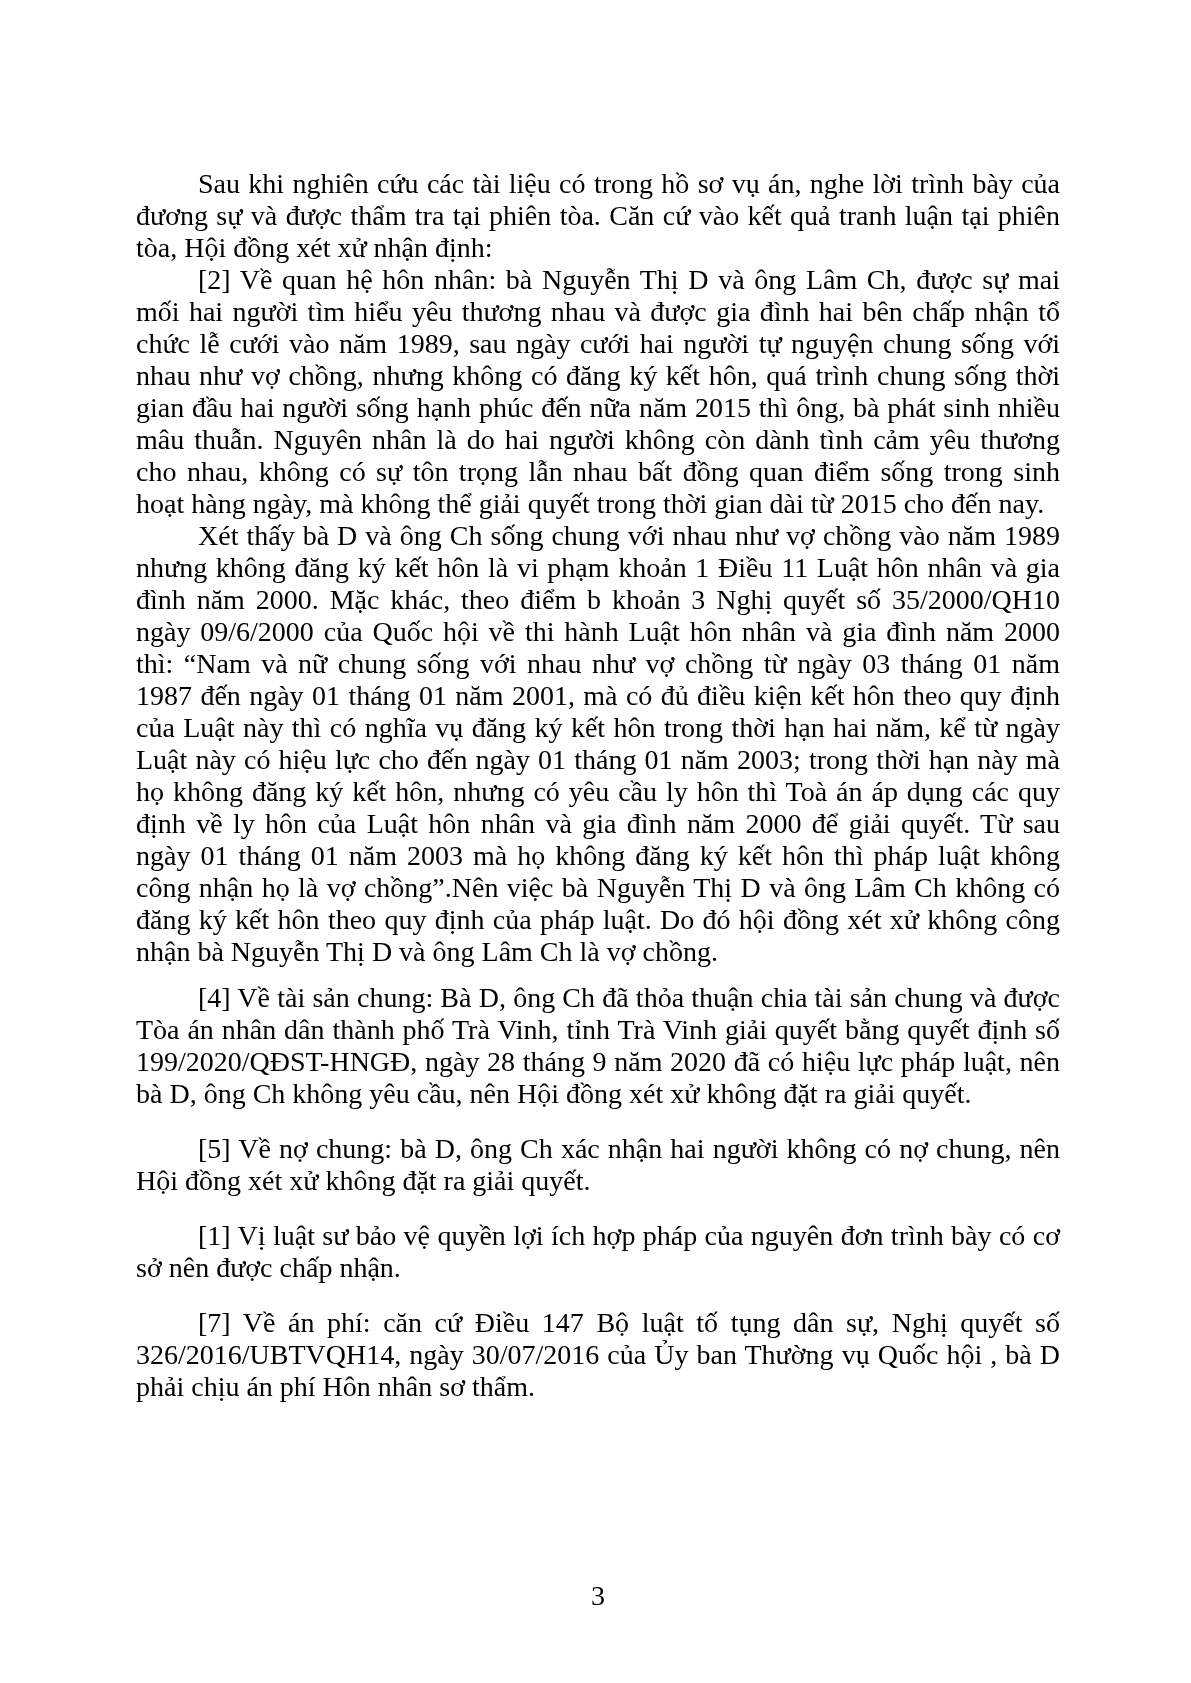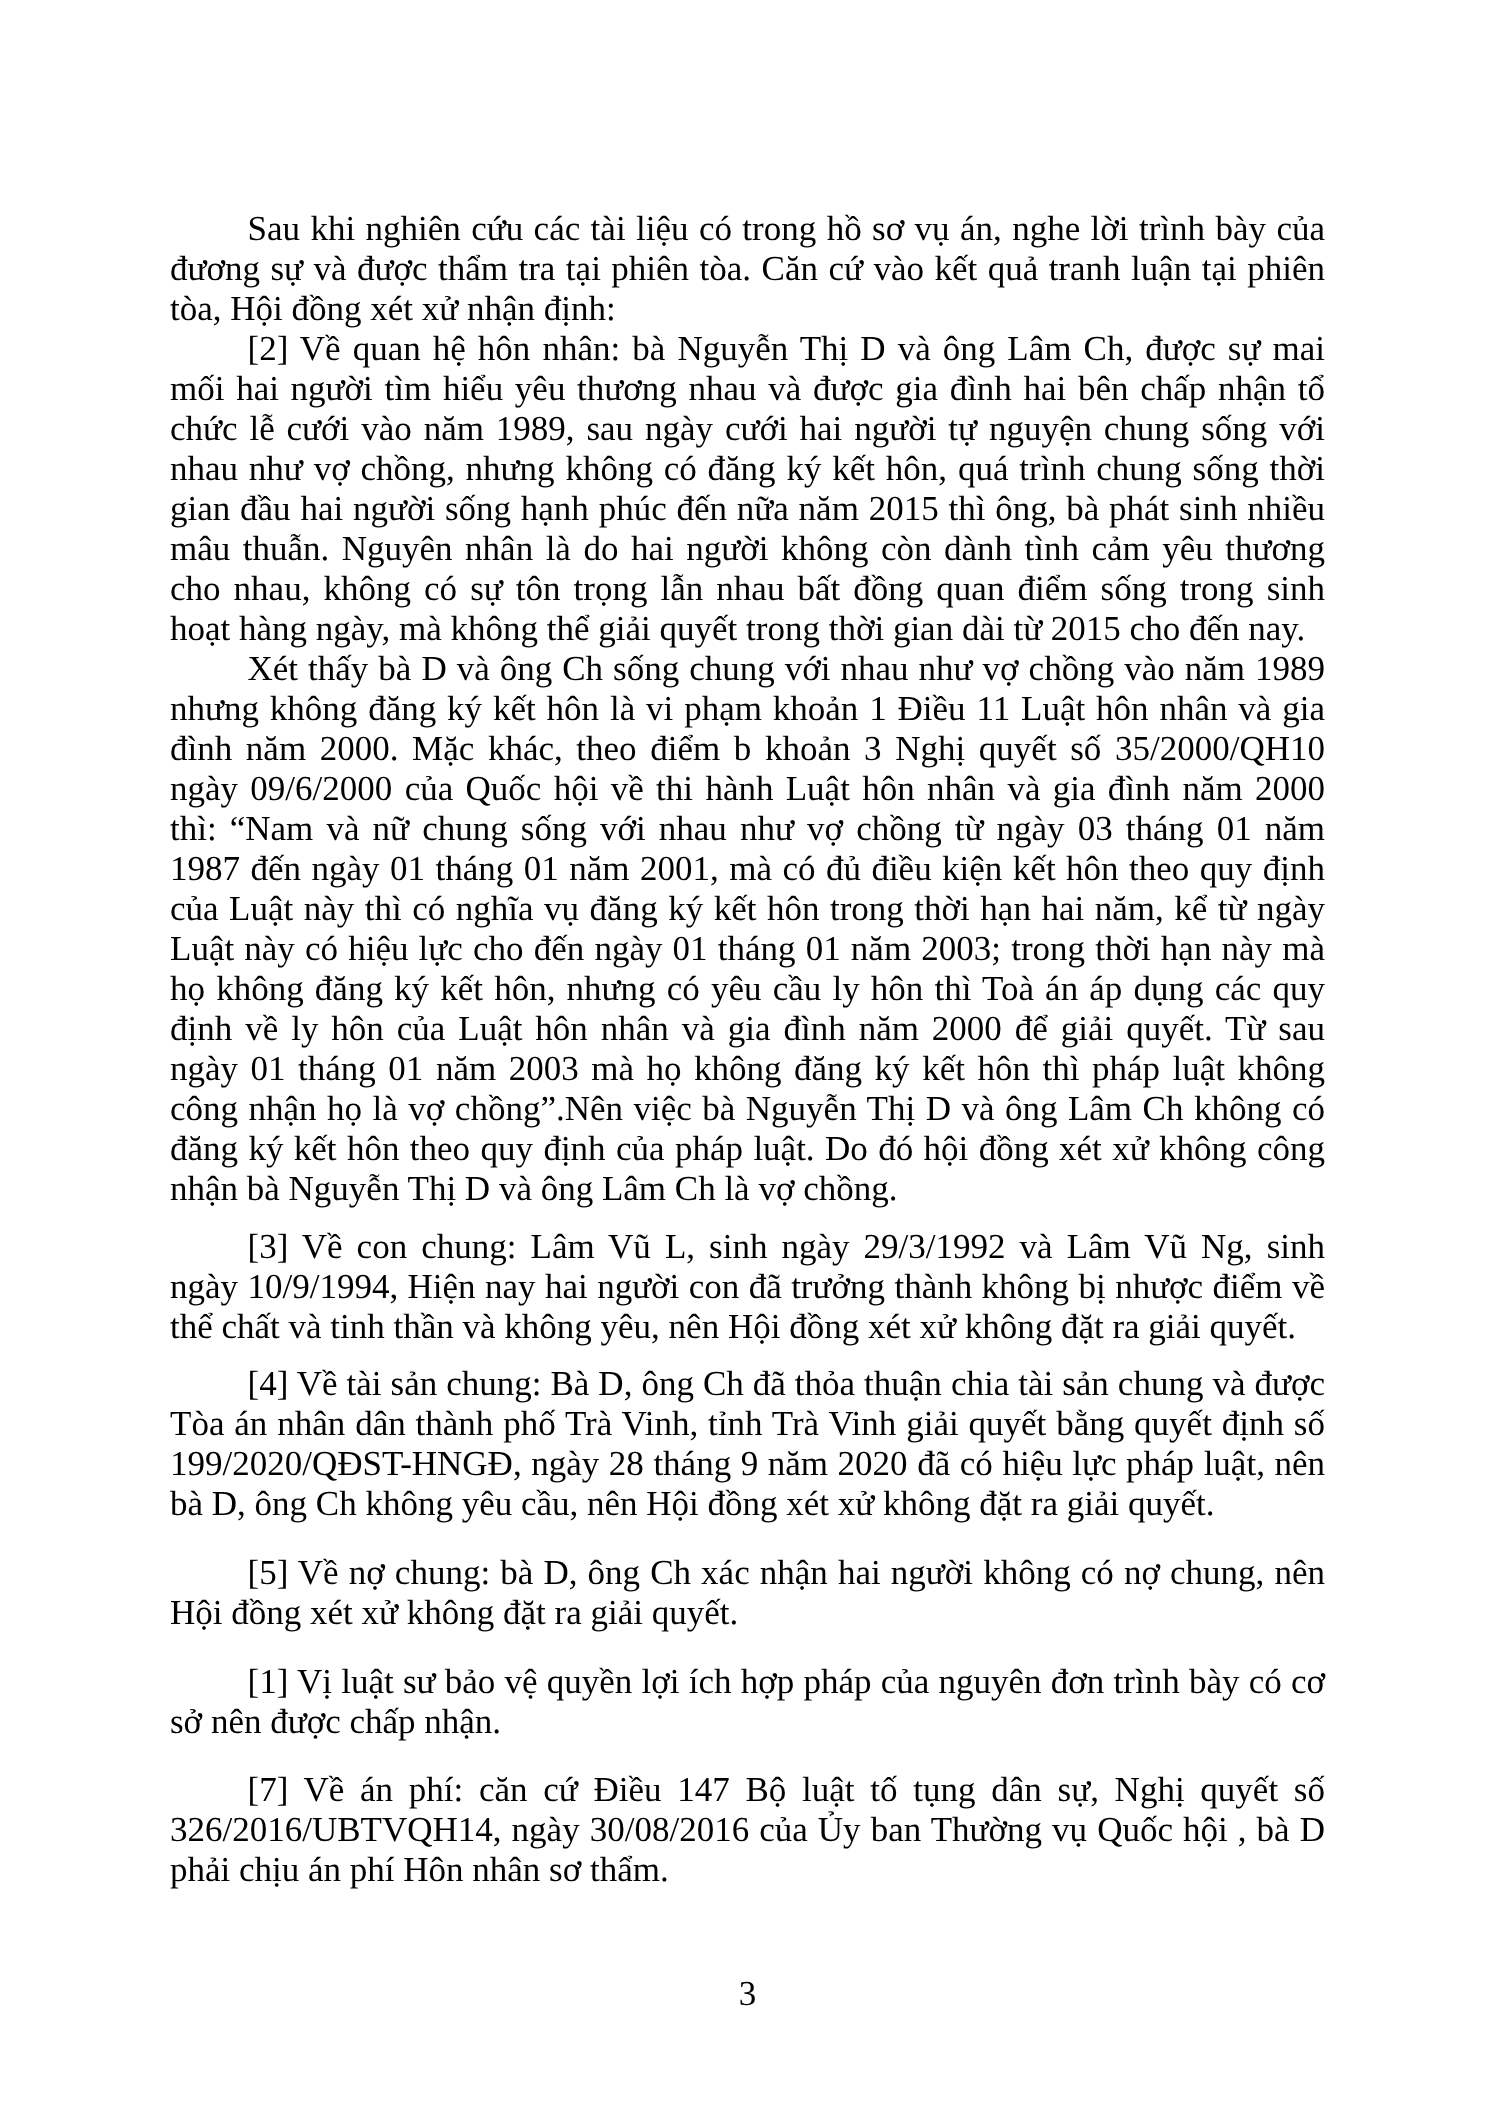--- a/index.html
+++ b/index.html
@@ -44,20 +44,19 @@
   }
 </style>
 </head>
 <body>
 
 <div class="page">
   <div class="content">
     <p>Sau khi nghiên cứu các tài liệu có trong hồ sơ vụ án, nghe lời trình bày của đương sự và được thẩm tra tại phiên tòa. Căn cứ vào kết quả tranh luận tại phiên tòa, Hội đồng xét xử nhận định:</p>
     <p>[2] Về quan hệ hôn nhân: bà Nguyễn Thị D và ông Lâm Ch, được sự mai mối hai người tìm hiểu yêu thương nhau và được gia đình hai bên chấp nhận tổ chức lễ cưới vào năm 1989, sau ngày cưới hai người tự nguyện chung sống với nhau như vợ chồng, nhưng không có đăng ký kết hôn, quá trình chung sống thời gian đầu hai người sống hạnh phúc đến nữa năm 2015 thì ông, bà phát sinh nhiều mâu thuẫn. Nguyên nhân là do hai người không còn dành tình cảm yêu thương cho nhau, không có sự tôn trọng lẫn nhau bất đồng quan điểm sống trong sinh hoạt hàng ngày, mà không thể giải quyết trong thời gian dài từ 2015 cho đến nay.</p>
     <p>Xét thấy bà D và ông Ch sống chung với nhau như vợ chồng vào năm 1989 nhưng không đăng ký kết hôn là vi phạm khoản 1 Điều 11 Luật hôn nhân và gia đình năm 2000. Mặc khác, theo điểm b khoản 3 Nghị quyết số 35/2000/QH10 ngày 09/6/2000 của Quốc hội về thi hành Luật hôn nhân và gia đình năm 2000 thì: “Nam và nữ chung sống với nhau như vợ chồng từ ngày 03 tháng 01 năm 1987 đến ngày 01 tháng 01 năm 2001, mà có đủ điều kiện kết hôn theo quy định của Luật này thì có nghĩa vụ đăng ký kết hôn trong thời hạn hai năm, kể từ ngày Luật này có hiệu lực cho đến ngày 01 tháng 01 năm 2003; trong thời hạn này mà họ không đăng ký kết hôn, nhưng có yêu cầu ly hôn thì Toà án áp dụng các quy định về ly hôn của Luật hôn nhân và gia đình năm 2000 để giải quyết. Từ sau ngày 01 tháng 01 năm 2003 mà họ không đăng ký kết hôn thì pháp luật không công nhận họ là vợ chồng”.Nên việc bà Nguyễn Thị D và ông Lâm Ch không có đăng ký kết hôn theo quy định của pháp luật. Do đó hội đồng xét xử không công nhận bà Nguyễn Thị D và ông Lâm Ch là vợ chồng.</p>
-    <p class="gap-lg">[3] Về con chung: Lâm Vũ L, sinh ngày 29/3/1992 và Lâm Vũ Ng, sinh ngày 10/9/1994, Hiện nay hai người con đã trưởng thành không bị nhược điểm về thể chất và tinh thần và không yêu, nên Hội đồng xét xử không đặt ra giải quyết.</p>
     <p class="gap-lg">[4] Về tài sản chung: Bà D, ông Ch đã thỏa thuận chia tài sản chung và được Tòa án nhân dân thành phố Trà Vinh, tỉnh Trà Vinh giải quyết bằng quyết định số 199/2020/QĐST-HNGĐ, ngày 28 tháng 9 năm 2020 đã có hiệu lực pháp luật, nên bà D, ông Ch không yêu cầu, nên Hội đồng xét xử không đặt ra giải quyết.</p>
     <p class="gap-sm">[5] Về nợ chung: bà D, ông Ch  xác nhận hai người không có nợ chung, nên Hội đồng xét xử không đặt ra giải quyết.</p>
     <p class="gap-sm">[1] Vị luật sư bảo vệ quyền lợi ích hợp pháp của nguyên đơn trình bày có cơ sở nên được chấp nhận.</p>
-    <p class="gap-sm">[7] Về án phí: căn cứ Điều 147 Bộ luật tố tụng dân sự, Nghị quyết số 326/2016/UBTVQH14, ngày 30/08/2016 của Ủy ban Thường vụ Quốc hội , bà D phải chịu án phí Hôn nhân sơ thẩm.</p>
+    <p class="gap-sm">[7] Về án phí: căn cứ Điều 147 Bộ luật tố tụng dân sự, Nghị quyết số 326/2016/UBTVQH14, ngày 30/07/2016 của Ủy ban Thường vụ Quốc hội , bà D phải chịu án phí Hôn nhân sơ thẩm.</p>
   </div>
   <div class="page-number">3</div>
 </div>
 
 </body></html>

